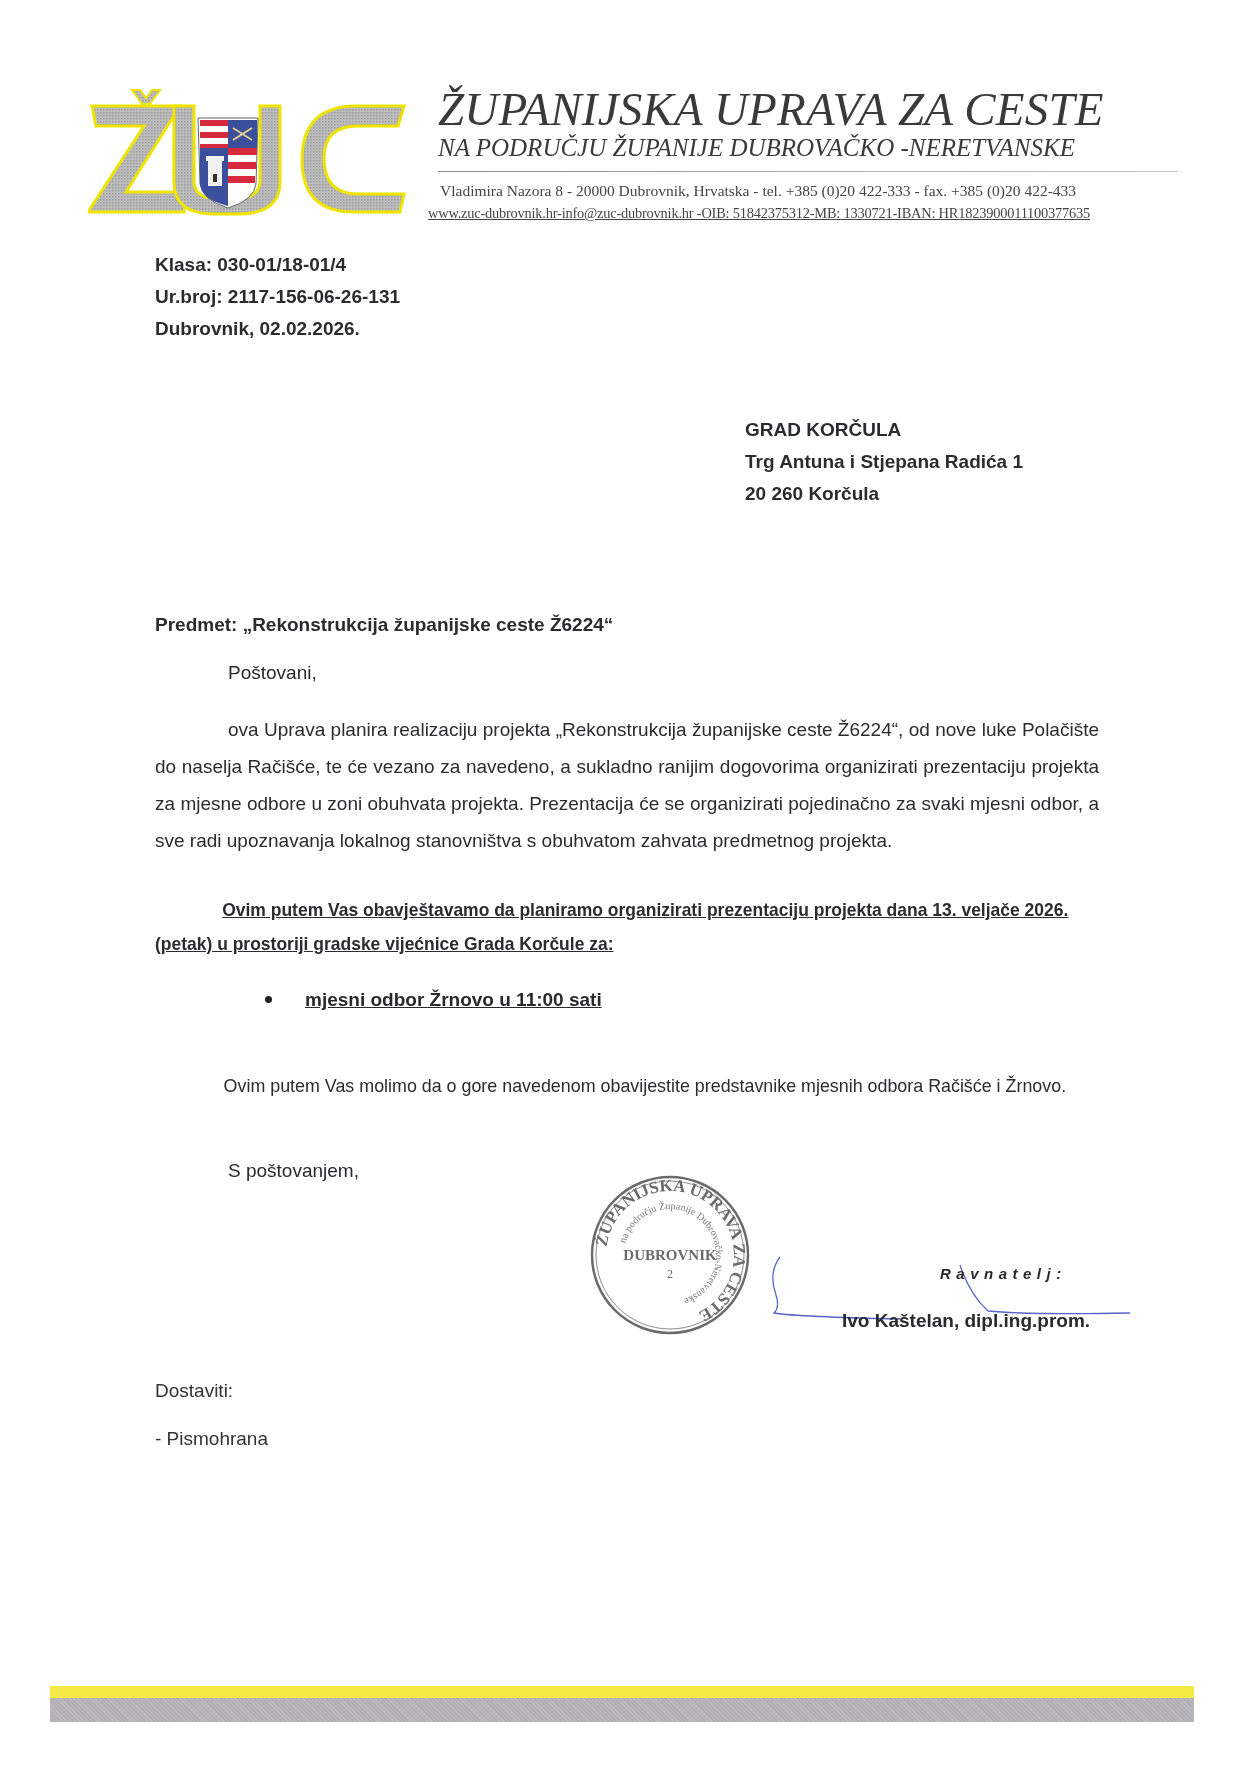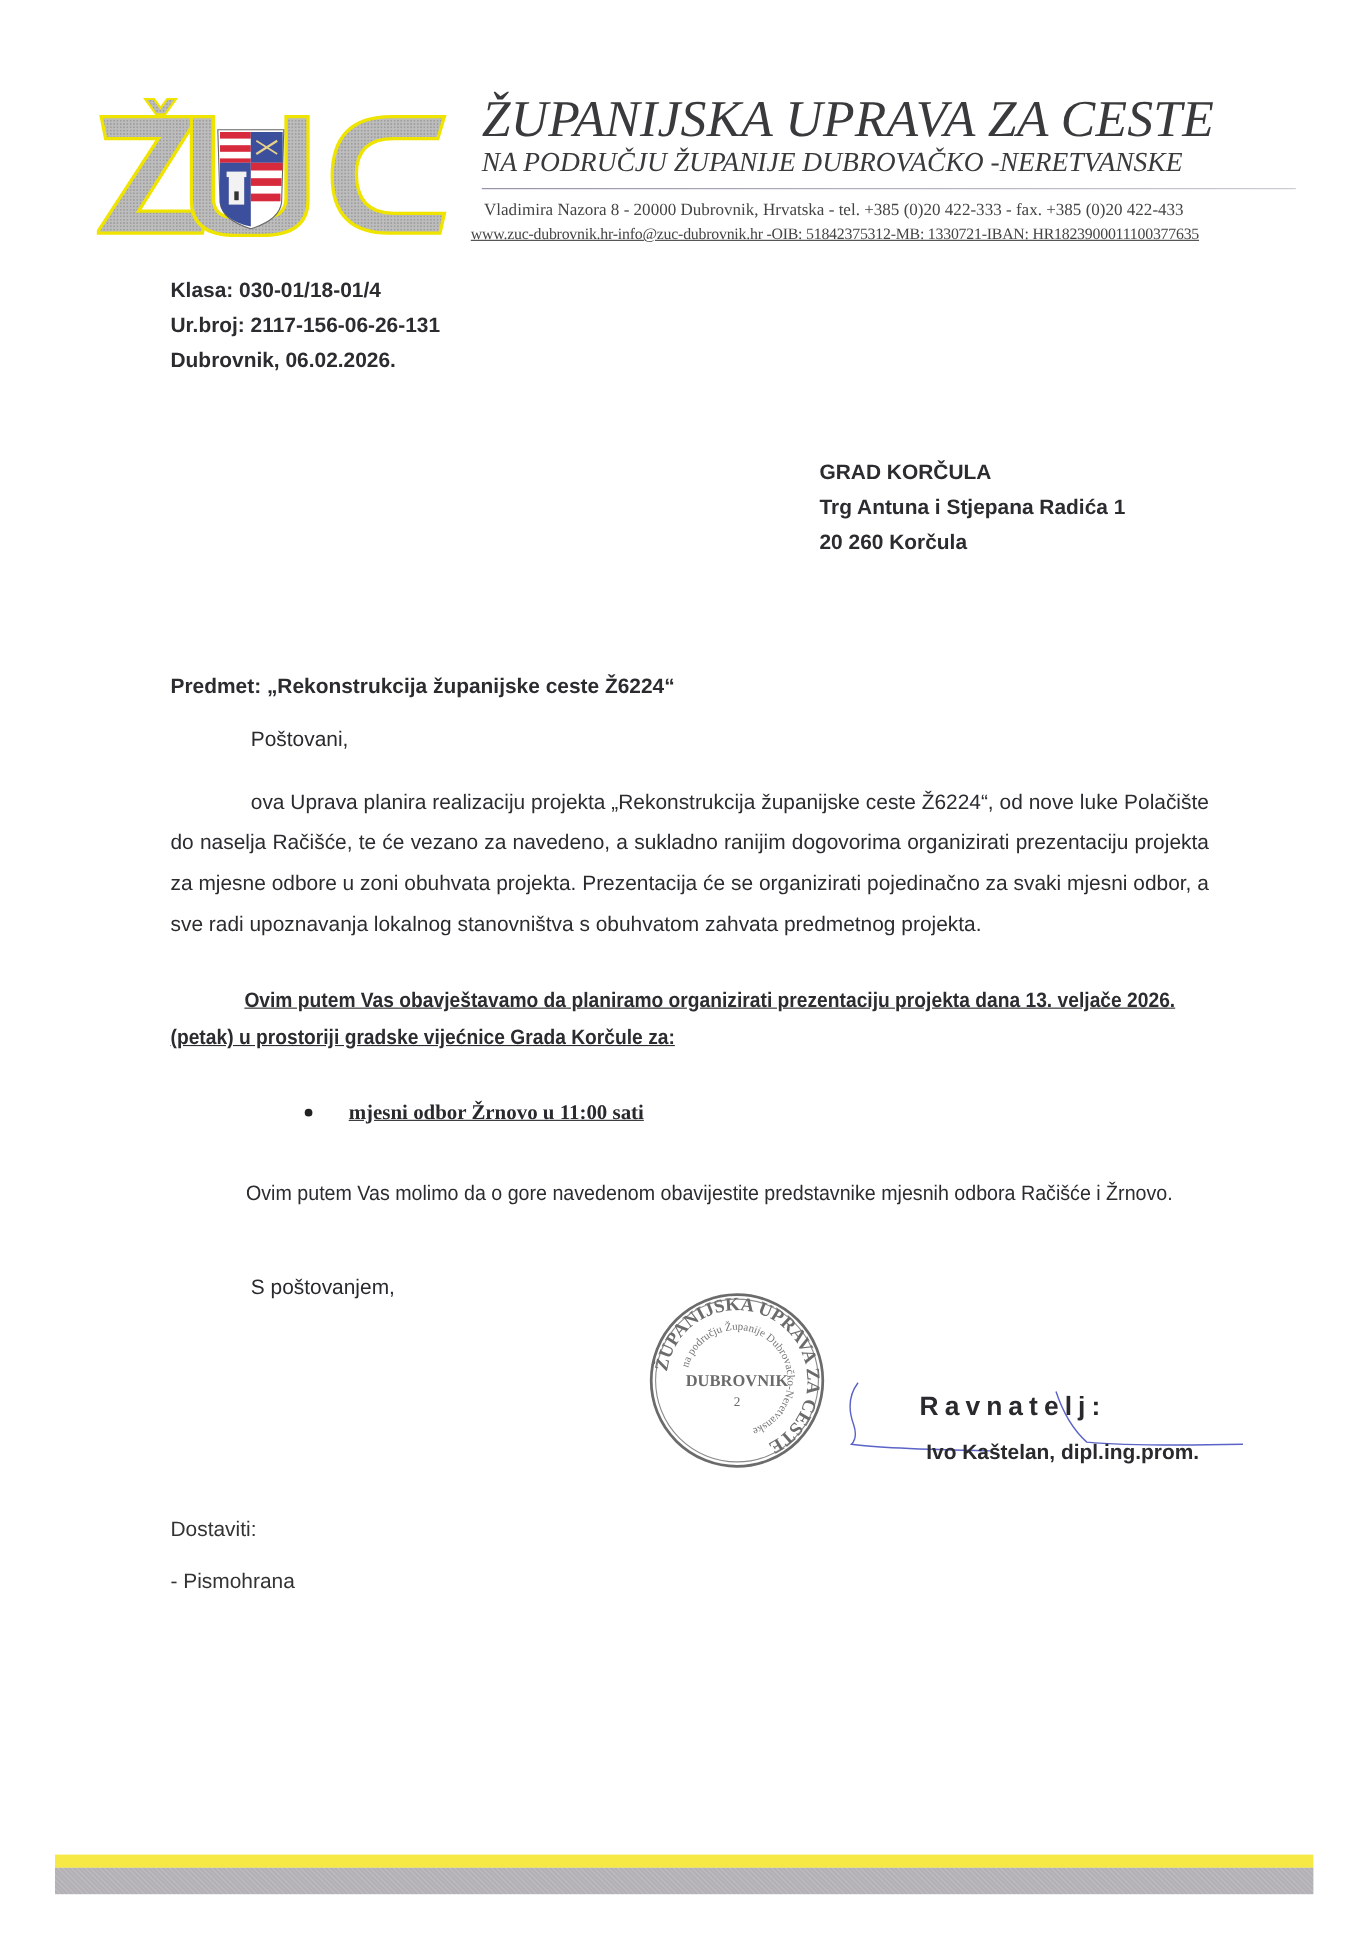--- a/index.html
+++ b/index.html
@@ -20,31 +20,31 @@
   .ref { left: 155px; font-size: 19px; font-weight: bold; color: #2c2c30; white-space: nowrap; }
 
   
   .rcpt { left: 745px; font-size: 19px; font-weight: bold; color: #2c2c30; white-space: nowrap; }
 
   
   .subject { left: 155px; top: 614px; font-size: 19px; font-weight: bold; white-space: nowrap; color: #2c2c30; }
   .greeting { left: 228px; top: 662px; font-size: 19px; white-space: nowrap; }
   .para { left: 155px; top: 711px; width: 944px; font-size: 19px; line-height: 37px; text-align: justify; text-indent: 73px; color: #2c2c30; }
   .notice { left: 155px; top: 893px; width: 944px; font-family: "Liberation Sans Narrow", "Liberation Sans", sans-serif; font-size: 19px; line-height: 34px; font-weight: bold; text-decoration: underline; text-indent: 73px; color: #2c2c30; transform: scaleX(0.92); transform-origin: left top; width: 1020px; }
-  .bullets { left: 250px; top: 985px; list-style: none; margin: 12px; padding: 0; font-family: Liberation Serif, serif; }
+  .bullets { left: 250px; top: 985px; list-style: none; margin: 0; padding: 0; }
   .bullets li { position: relative; font-size: 19px; font-weight: bold; line-height: 29px; padding-left: 55px; white-space: nowrap; }
   .bullets li .dot { position: absolute; left: 15px; top: 11px; width: 7px; height: 7px; border-radius: 50%; background: #222; }
   .bullets li .txt { text-decoration: underline; }
   .request { left: 155px; top: 1067px; width: 944px; font-size: 19px; line-height: 38px; text-indent: 73px; text-align: justify; color: #2c2c30; transform: scaleX(0.94); transform-origin: left top; width: 1004px; }
   .closing { left: 228px; top: 1160px; font-size: 19px; white-space: nowrap; }
 
   
   .stamp { left: 585px; top: 1170px; width: 170px; height: 170px; }
   .signature { left: 770px; top: 1255px; width: 370px; height: 80px; }
-  .sig-role { left: 836px; top: 1265px; font-size: 24px; font-weight: bold; letter-spacing: 5.5px; white-space: nowrap; }
+  .sig-role { left: 940px; top: 1265px; font-size: 15px; font-weight: bold; letter-spacing: 5.5px; white-space: nowrap; font-style: italic; }
   .sig-name { left: 826px; top: 1310px; font-size: 19px; font-weight: bold; white-space: nowrap; margin-left: 16px; }
 
   
   .dist-label { left: 155px; top: 1380px; font-size: 19px; white-space: nowrap; color: #333; }
   .dist-item { left: 155px; top: 1428px; font-size: 19px; white-space: nowrap; color: #333; }
 
   
   .footer-yellow { left: 50px; top: 1686px; width: 1144px; height: 12px; background: #f6e845; }
   .footer-grey { left: 50px; top: 1698px; width: 1144px; height: 24px; background: #b3b1b6;
     background-image: repeating-linear-gradient(45deg, rgba(255,255,255,0.12) 0 1px, transparent 1px 3px); }
@@ -89,21 +89,21 @@
 </div>
 
 <div class="abs serif org-title">ŽUPANIJSKA UPRAVA ZA CESTE</div>
 <div class="abs serif org-subtitle">NA PODRUČJU ŽUPANIJE DUBROVAČKO -NERETVANSKE</div>
 <div class="abs header-rule"></div>
 <div class="abs serif contact-line1">Vladimira Nazora 8 - 20000 Dubrovnik, Hrvatska  -  tel. +385 (0)20 422-333 - fax. +385 (0)20 422-433</div>
 <div class="abs serif contact-line2">www.zuc-dubrovnik.hr-info@zuc-dubrovnik.hr -OIB: 51842375312-MB: 1330721-IBAN: HR1823900011100377635</div>
 
 <div class="abs sans ref" style="top:254px">Klasa: 030-01/18-01/4</div>
 <div class="abs sans ref" style="top:286px">Ur.broj: 2117-156-06-26-131</div>
-<div class="abs sans ref" style="top:318px">Dubrovnik, 06.02.2026.</div>
+<div class="abs sans ref" style="top:318px">Dubrovnik, 02.02.2026.</div>
 
 <div class="abs sans rcpt" style="top:419px">GRAD KORČULA</div>
 <div class="abs sans rcpt" style="top:451px">Trg Antuna i Stjepana Radića 1</div>
 <div class="abs sans rcpt" style="top:483px">20 260 Korčula</div>
 
 <div class="abs sans subject">Predmet: „Rekonstrukcija županijske ceste Ž6224“</div>
 <div class="abs sans greeting">Poštovani,</div>
 <div class="abs sans para">ova Uprava planira realizaciju projekta „Rekonstrukcija županijske ceste Ž6224“, od nove luke Polačište do naselja Račišće, te će vezano za navedeno, a sukladno ranijim dogovorima organizirati prezentaciju projekta za mjesne odbore u zoni obuhvata projekta. Prezentacija će se organizirati pojedinačno za svaki mjesni odbor, a sve radi upoznavanja lokalnog stanovništva s obuhvatom zahvata predmetnog projekta.</div>
 <div class="abs notice">Ovim putem Vas obavještavamo da planiramo organizirati prezentaciju projekta dana 13. veljače 2026. (petak) u prostoriji gradske vijećnice Grada Korčule za:</div>
 

